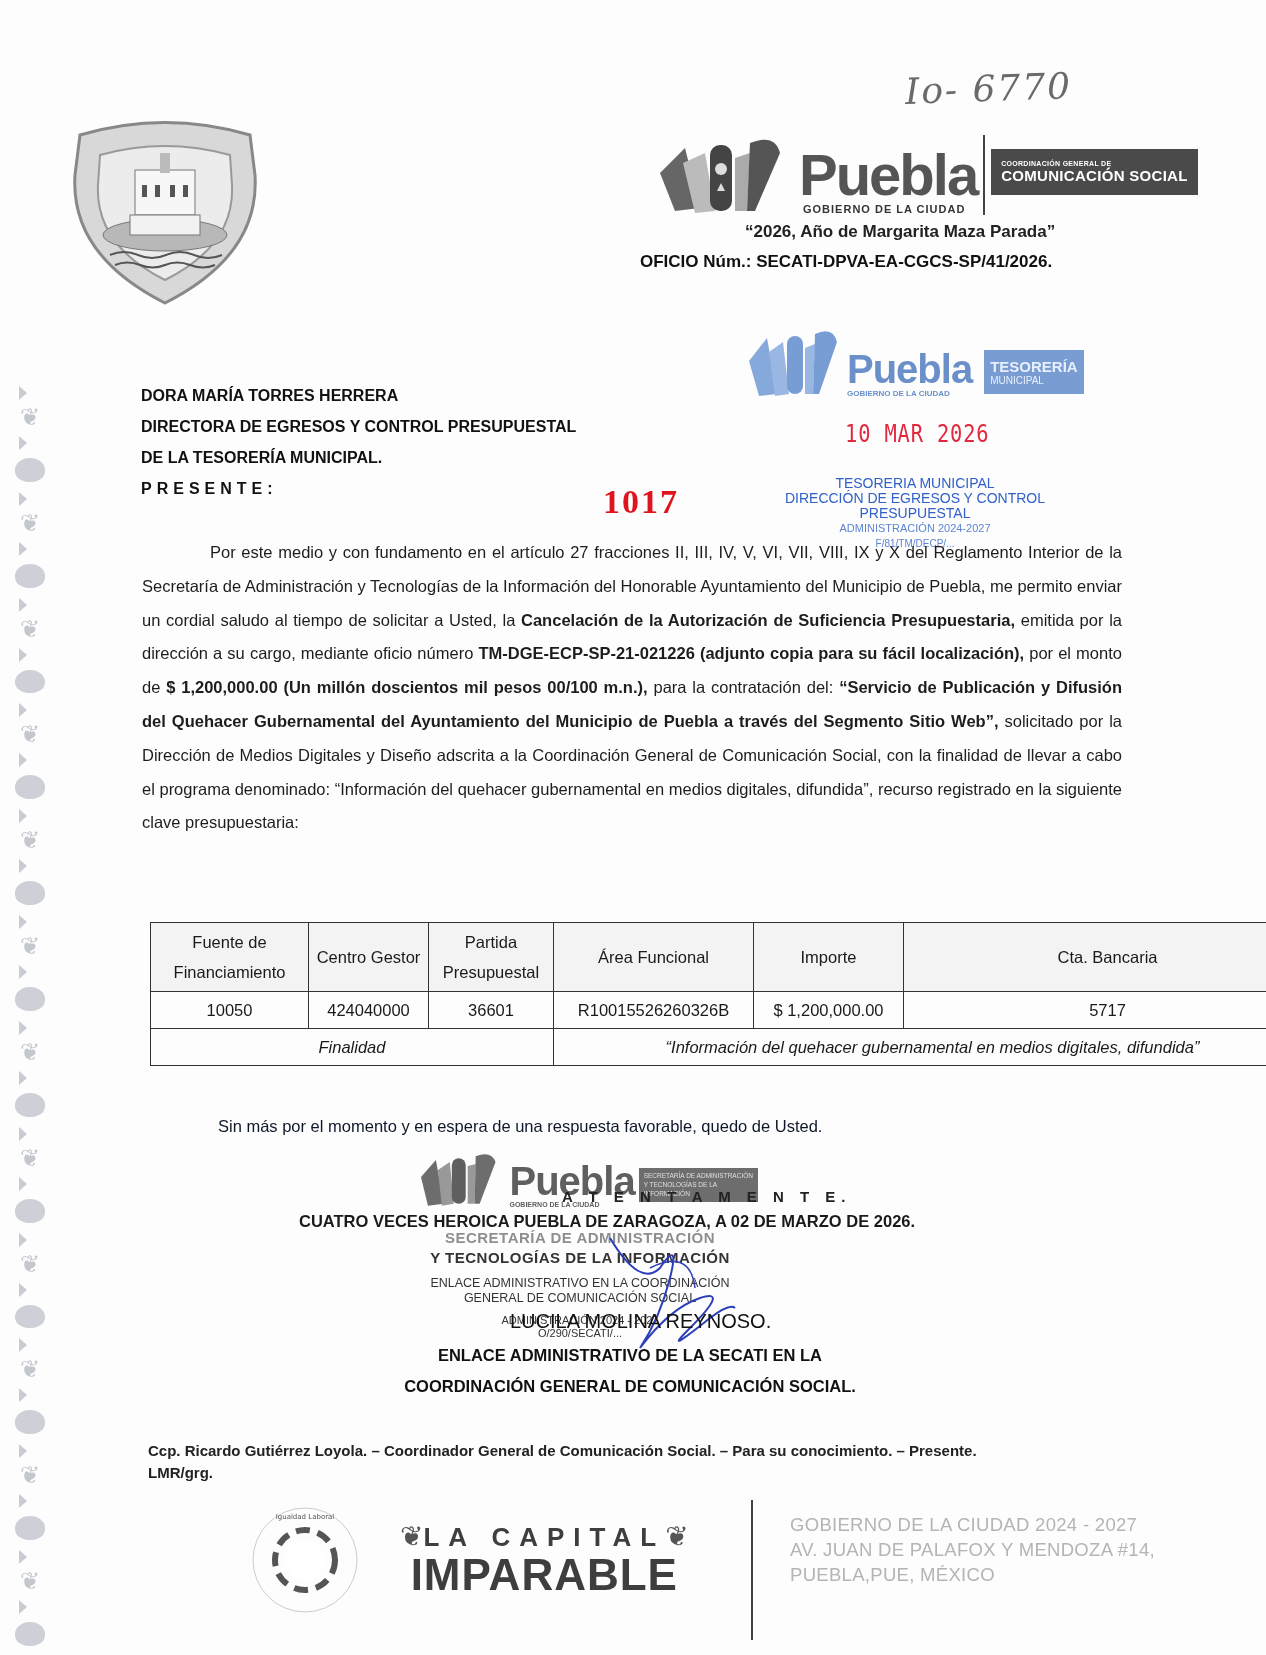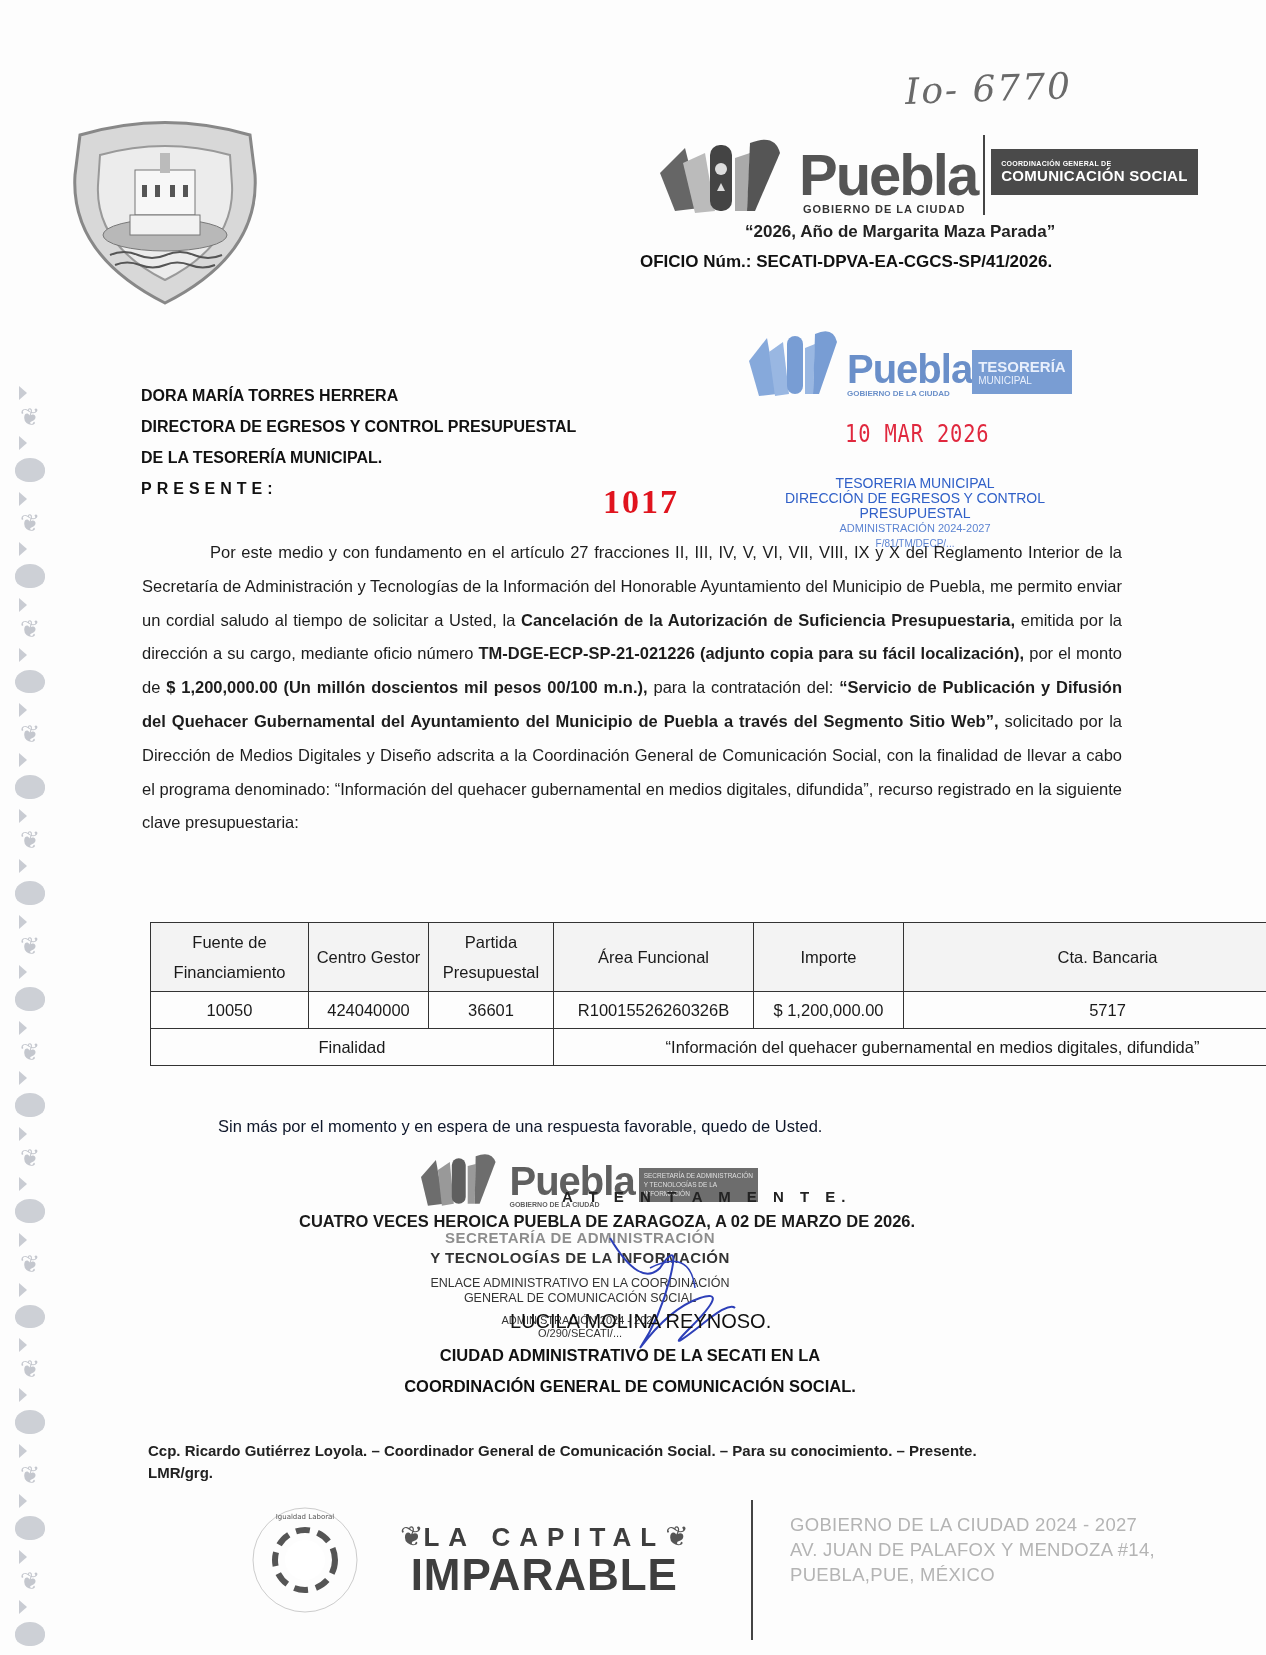--- a/index.html
+++ b/index.html
@@ -34,21 +34,21 @@
 
   .year-motto { left: 745px; top: 222px; font-size: 17px; font-weight: bold; color: #222; }
   .oficio { left: 640px; top: 252px; font-size: 17px; font-weight: bold; color: #111; }
 
   
   .teso-stamp { left: 745px; top: 318px; width: 340px; height: 80px; display: flex; align-items: flex-end; opacity: 0.9; }
   .teso-emblem { width: 100px; height: 72px; }
   .teso-text { display: flex; flex-direction: column; margin-left: 2px; }
   .teso-puebla { font-size: 40px; font-weight: bold; color: #5b84c4; line-height: 40px; letter-spacing: -1px; }
   .teso-gob { font-size: 8px; font-weight: bold; color: #5b84c4; }
-  .teso-box { background: #6b93cf; color: #e6eefc; padding: 4px 6px; margin-left: 0; height: 44px; margin-bottom: 4px; display: flex; flex-direction: column; justify-content: center; }
+  .teso-box { background: #6b93cf; color: #e6eefc; padding: 4px 6px; margin-left: 12px; height: 44px; margin-bottom: 4px; display: flex; flex-direction: column; justify-content: center; }
   .teso-box .big { font-size: 15px; font-weight: bold; }
   .teso-box .small { font-size: 10px; }
   .date-stamp { left: 845px; top: 420px; font-family: "DejaVu Sans Mono", monospace; font-size: 24px; color: #e0283e; letter-spacing: 1px; transform: scaleX(0.85); transform-origin: left; }
   .dept-stamp { left: 765px; top: 476px; width: 300px; text-align: center; color: #3060c8; font-size: 13px; line-height: 15px; }
   .dept-stamp .l1 { font-size: 14px; }
   .dept-stamp .l2 { font-size: 14px; }
   .dept-stamp .l3 { font-size: 14px; }
   .dept-stamp .l4 { font-size: 11px; color: #5d84d2; }
   .dept-stamp .l5 { font-size: 10px; color: #5d84d2; }
   .folio { left: 603px; top: 483px; font-family: "Liberation Serif", serif; font-size: 34px; font-weight: bold; color: #e0141e; letter-spacing: 2px; }
@@ -60,21 +60,21 @@
   
   .body-para { left: 142px; top: 536px; width: 980px; font-size: 16.5px; line-height: 33.8px; text-align: justify; color: #1d1d1d; }
   .body-para .indent { display: inline-block; width: 68px; }
   .body-para b { font-weight: bold; }
 
   
   .budget-table { left: 150px; top: 922px; width: 1162px; border-collapse: collapse; font-size: 16.5px; }
   .budget-table th, .budget-table td { border: 1.5px solid #333; text-align: center; padding: 4px 6px; font-weight: normal; color: #1a1a1a; }
   .budget-table th { background: #f3f3f3; line-height: 30px; }
   .budget-table td { line-height: 28px; }
-  .budget-table .final-label, .budget-table .final-value { }
+  .budget-table .final-label, .budget-table .final-value { font-style: italic; }
 
   
   .closing { left: 218px; top: 1117px; font-size: 16.5px; color: #0f172a; }
 
   
   .secati-logo { left: 418px; top: 1148px; width: 340px; height: 60px; display: flex; align-items: flex-end; opacity: 0.85; }
   .secati-emblem { width: 90px; height: 56px; }
   .secati-puebla { font-size: 40px; font-weight: bold; color: #444; line-height: 40px; letter-spacing: -1px; }
   .secati-gob { font-size: 7px; font-weight: bold; color: #444; }
   .secati-box { background: #555; color: #ddd; padding: 3px 5px; height: 34px; font-size: 6.5px; line-height: 9px; margin-left: 4px; margin-bottom: 6px; width: 120px; }
@@ -292,21 +292,21 @@
   <div class="sm" style="margin-top:0">O/290/SECATI/...</div>
 </div>
 
 <svg class="abs signature" viewBox="0 0 140 140">
   <path d="M10 10 Q40 60 60 40 Q80 10 70 50 Q60 90 40 120 Q70 80 100 70 Q130 60 90 100 Q60 130 110 90 Q130 75 135 80" stroke="#2d3fb8" stroke-width="2" fill="none"></path>
   <path d="M50 40 Q90 20 95 60" stroke="#2d3fb8" stroke-width="1.5" fill="none"></path>
 </svg>
 
 <div class="abs signer-name">LUCILA MOLINA REYNOSO.</div>
 <div class="abs signer-title">
-  <div>CIUDAD ADMINISTRATIVO DE LA SECATI EN LA</div>
+  <div>ENLACE ADMINISTRATIVO DE LA SECATI EN LA</div>
   <div>COORDINACIÓN GENERAL DE COMUNICACIÓN SOCIAL.</div>
 </div>
 
 <div class="abs ccp">
   <div>Ccp. Ricardo Gutiérrez Loyola. – Coordinador General de Comunicación Social. – Para su conocimiento. – Presente.</div>
   <div>LMR/grg.</div>
 </div>
 
 <svg class="abs footer-seal" viewBox="0 0 110 110">
   <circle cx="55" cy="55" r="52" fill="none" stroke="#ccc" stroke-width="1"></circle>

